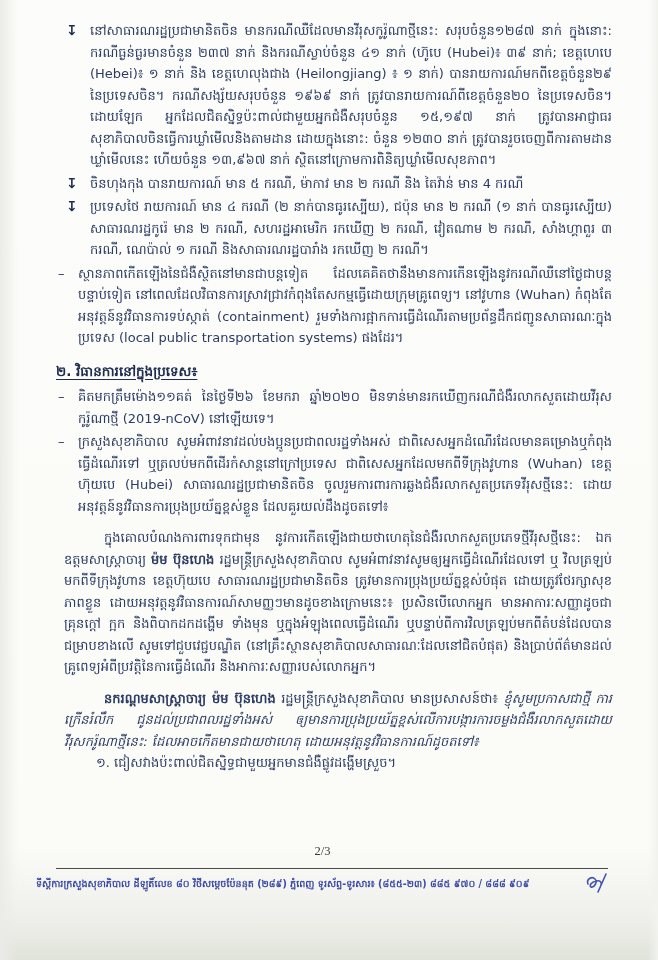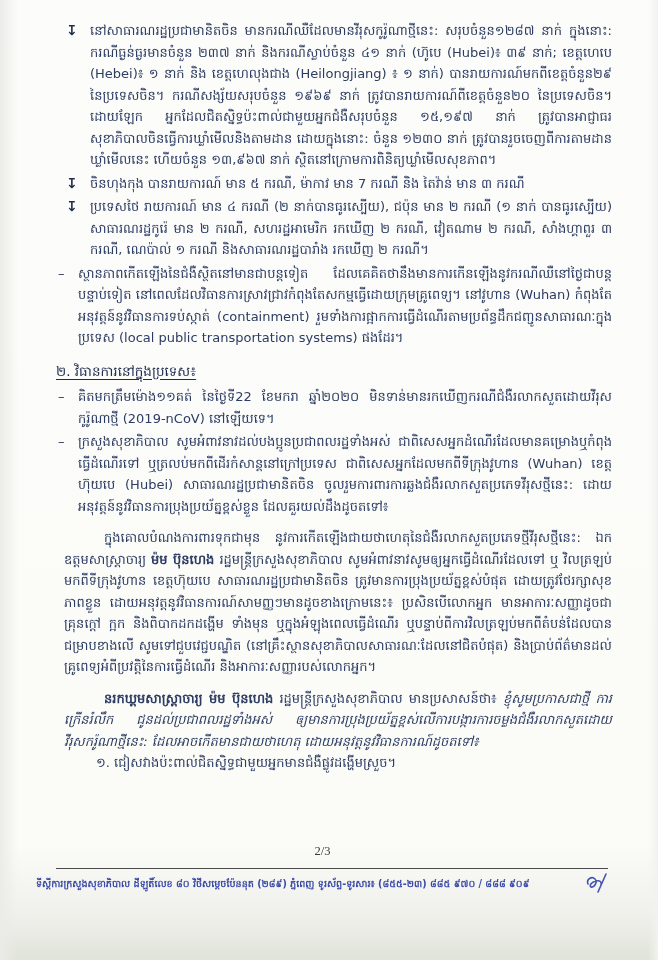--- a/index.html
+++ b/index.html
@@ -23,21 +23,21 @@
   }
   ul.bullets{margin:0;padding:0;list-style:none;}
   li.bullet{position:relative;padding-left:34px;margin:0 0 2px 0;}
   .bullet-marker{
     position:absolute;left:10px;top:0;
     color:#1f2c4e;font-weight:bold;font-size:14px;line-height:21px;
   }
   .dash-item{position:relative;padding-left:22px;margin:0 0 2px 0;}
   .dash-marker{position:absolute;left:2px;top:0;color:#1f2c4e;}
   .section-heading{
-    font-weight:normal;font-size:13.5px;color:#1f2c4e;
+    font-weight:bold;font-size:13.5px;color:#1f2c4e;
     margin:12px 0 4px 0;text-align:left;
     text-decoration:underline;text-underline-offset:3px;
   }
   .para{margin:10px 0 0 8px;text-indent:40px;}
   .numbered{margin:0;text-indent:40px;}
   .bold{font-weight:bold;}
   .italic{font-style:italic;}
   .pagenum{
     position:absolute;top:844px;left:0;width:645px;
     text-align:center;font-size:12.5px;color:#3a3a3a;
@@ -61,48 +61,48 @@
 
   <div class="content">
 
     <ul class="bullets">
       <li class="bullet">
         <span class="bullet-marker">↧</span>
         <span>នៅសាធារណរដ្ឋប្រជាមានិតចិន មានករណីឈឺដែលមានវីរុសកូរ៉ូណាថ្មីនេះ: សរុបចំនួន១២៨៧ នាក់ ក្នុងនោះ: ករណីធ្ងន់ធ្ងរមានចំនួន ២៣៧ នាក់ និងករណីស្លាប់ចំនួន ៤១ នាក់ (ហ៊ូបេ (Hubei)៖ ៣៩ នាក់; ខេត្តហេបេ (Hebei)៖ ១ នាក់ និង ខេត្តហេលុងជាង (Heilongjiang) ៖ ១ នាក់) បានរាយការណ៍មកពីខេត្តចំនួន២៩ នៃប្រទេសចិន។ ករណីសង្ស័យសរុបចំនួន ១៩៦៩ នាក់ ត្រូវបានរាយការណ៍ពីខេត្តចំនួន២០ នៃប្រទេសចិន។ ដោយឡែក អ្នកដែលជិតស្និទ្ធប៉ះពាល់ជាមួយអ្នកជំងឺសរុបចំនួន ១៥,១៩៧ នាក់ ត្រូវបានអាជ្ញាធរសុខាភិបាលចិនធ្វើការឃ្លាំមើលនិងតាមដាន ដោយក្នុងនោះ: ចំនួន ១២៣០ នាក់ ត្រូវបានរួចចេញពីការតាមដានឃ្លាំមើលនេះ ហើយចំនួន ១៣,៩៦៧ នាក់ ស្ថិតនៅក្រោមការពិនិត្យឃ្លាំមើលសុខភាព។</span>
       </li>
       <li class="bullet">
         <span class="bullet-marker">↧</span>
-        <span>ចិនហុងកុង បានរាយការណ៍ មាន ៥ ករណី, ម៉ាកាវ មាន 7 ករណី និង តៃវ៉ាន់ មាន ៣ ករណី</span>
+        <span>ចិនហុងកុង បានរាយការណ៍ មាន ៥ ករណី, ម៉ាកាវ មាន ២ ករណី និង តៃវ៉ាន់ មាន 4 ករណី</span>
       </li>
       <li class="bullet">
         <span class="bullet-marker">↧</span>
         <span>ប្រទេសថៃ រាយការណ៍ មាន ៤ ករណី (២ នាក់បានធូរស្បើយ), ជប៉ុន មាន ២ ករណី (១ នាក់ បានធូរស្បើយ) សាធារណរដ្ឋកូរ៉េ មាន ២ ករណី, សហរដ្ឋអាមេរិក រកឃើញ ២ ករណី, វៀតណាម ២ ករណី, សាំងហ្គាពួរ ៣ ករណី, ណេប៉ាល់ ១ ករណី និងសាធារណរដ្ឋបារាំង រកឃើញ ២ ករណី។</span>
       </li>
     </ul>
 
     <div class="dash-item">
       <span class="dash-marker">–</span>
       <span>ស្ថានភាពកើតឡើងនៃជំងឺស្ថិតនៅមានជាបន្តទៀត ដែលគេគិតថានឹងមានការកើនឡើងនូវករណីឈឺនៅថ្ងៃជាបន្តបន្ទាប់ទៀត នៅពេលដែលវិធានការស្រាវជ្រាវកំពុងតែសកម្មធ្វើដោយក្រុមគ្រូពេទ្យ។ នៅវូហាន (Wuhan) កំពុងតែអនុវត្តន៍នូវវិធានការទប់ស្កាត់ (containment) រួមទាំងការផ្អាកការធ្វើដំណើរតាមប្រព័ន្ធដឹកជញ្ជូនសាធារណៈក្នុងប្រទេស (local public transportation systems) ផងដែរ។</span>
     </div>
 
     <h2 class="section-heading">២. វិធានការនៅក្នុងប្រទេស៖</h2>
 
     <div class="dash-item">
       <span class="dash-marker">–</span>
-      <span>គិតមកត្រឹមម៉ោង១១គត់ នៃថ្ងៃទី22 ខែមករា ឆ្នាំ២០២០ មិនទាន់មានរកឃើញករណីជំងឺរលាកសួតដោយវីរុសកូរ៉ូណាថ្មី (2019-nCoV) នៅឡើយទេ។</span>
+      <span>គិតមកត្រឹមម៉ោង១១គត់ នៃថ្ងៃទី២៦ ខែមករា ឆ្នាំ២០២០ មិនទាន់មានរកឃើញករណីជំងឺរលាកសួតដោយវីរុសកូរ៉ូណាថ្មី (2019-nCoV) នៅឡើយទេ។</span>
     </div>
 
     <div class="dash-item">
       <span class="dash-marker">–</span>
       <span>ក្រសួងសុខាភិបាល សូមអំពាវនាវដល់បងប្អូនប្រជាពលរដ្ឋទាំងអស់ ជាពិសេសអ្នកដំណើរដែលមានគម្រោងឬកំពុងធ្វើដំណើរទៅ ឬត្រលប់មកពីដើរកំសាន្តនៅក្រៅប្រទេស ជាពិសេសអ្នកដែលមកពីទីក្រុងវូហាន (Wuhan) ខេត្តហ៊ុយបេ (Hubei) សាធារណរដ្ឋប្រជាមានិតចិន ចូលរួមការពារការឆ្លងជំងឺរលាកសួតប្រភេទវីរុសថ្មីនេះ: ដោយអនុវត្តន៍នូវវិធានការប្រុងប្រយ័ត្នខ្ពស់ខ្លួន ដែលគួរយល់ដឹងដូចតទៅ៖</span>
     </div>
 
     <p class="para"><span>ក្នុងគោលបំណងការពារទុកជាមុន នូវការកើតឡើងជាយថាហេតុនៃជំងឺរលាកសួតប្រភេទថ្មីវីរុសថ្មីនេះ: ឯកឧត្តមសាស្ត្រាចារ្យ </span><span class="bold">ម៉ម ប៊ុនហេង</span><span> រដ្ឋមន្ត្រីក្រសួងសុខាភិបាល សូមអំពាវនាវសូមឲ្យអ្នកធ្វើដំណើរដែលទៅ ឬ វិលត្រឡប់មកពីទីក្រុងវូហាន ខេត្តហ៊ុយបេ សាធារណរដ្ឋប្រជាមានិតចិន ត្រូវមានការប្រុងប្រយ័ត្នខ្ពស់បំផុត ដោយត្រូវថែរក្សាសុខភាពខ្លួន ដោយអនុវត្តនូវវិធានការណ៍សាមញ្ញៗមានដូចខាងក្រោមនេះ៖ ប្រសិនបើលោកអ្នក មានអាការៈសញ្ញាដូចជា គ្រុនក្តៅ ក្អក និងពិបាកដកដង្ហើម ទាំងមុន ឬក្នុងអំឡុងពេលធ្វើដំណើរ ឬបន្ទាប់ពីការវិលត្រឡប់មកពីតំបន់ដែលបានជម្រាបខាងលើ សូមទៅជួបវេជ្ជបណ្ឌិត (នៅគ្រឹះស្ថានសុខាភិបាលសាធារណៈដែលនៅជិតបំផុត) និងប្រាប់ព័ត៌មានដល់គ្រូពេទ្យអំពីប្រវត្តិនៃការធ្វើដំណើរ និងអាការៈសញ្ញារបស់លោកអ្នក។</span></p>
 
-    <p class="para"><span class="bold">នរកឃ្តមសាស្ត្រាចារ្យ ម៉ម ប៊ុនហេង</span><span> រដ្ឋមន្ត្រីក្រសួងសុខាភិបាល មានប្រសាសន៍ថា៖ </span><span class="italic">ខ្ញុំសូមប្រកាសជាថ្មី ការក្រើនរំលឹក ជូនដល់ប្រជាពលរដ្ឋទាំងអស់ ឲ្យមានការប្រុងប្រយ័ត្នខ្ពស់លើការបង្ការការចម្លងជំងឺរលាកសួតដោយវីរុសករ៉ូណាថ្មីនេះ: ដែលអាចកើតមានជាយថាហេតុ ដោយអនុវត្តនូវវិធានការណ៍ដូចតទៅ៖</span></p>
+    <p class="para"><span class="bold">នករណ្តមសាស្ត្រាចារ្យ ម៉ម ប៊ុនហេង</span><span> រដ្ឋមន្ត្រីក្រសួងសុខាភិបាល មានប្រសាសន៍ថា៖ </span><span class="italic">ខ្ញុំសូមប្រកាសជាថ្មី ការក្រើនរំលឹក ជូនដល់ប្រជាពលរដ្ឋទាំងអស់ ឲ្យមានការប្រុងប្រយ័ត្នខ្ពស់លើការបង្ការការចម្លងជំងឺរលាកសួតដោយវីរុសករ៉ូណាថ្មីនេះ: ដែលអាចកើតមានជាយថាហេតុ ដោយអនុវត្តនូវវិធានការណ៍ដូចតទៅ៖</span></p>
 
     <p class="numbered"><span>១. ជៀសវាងប៉ះពាល់ជិតស្និទ្ធជាមួយអ្នកមានជំងឺផ្លូវដង្ហើមស្រួច។</span></p>
 
   </div>
 
   <div class="pagenum">2/3</div>
 
   <hr class="footer-rule">
 
   <div class="footer-text">ទីស្តីការក្រសួងសុខាភិបាល ដីឡូតិ៍លេខ ៨០ វិថីសម្តេចប៉ែននុត (២៨៩) ភ្នំពេញ ទូរស័ព្ទ-ទូរសារ៖ (៨៥៥-២៣) ៨៨៥ ៩៧០ / ៨៨៨ ៩០៩</div>

